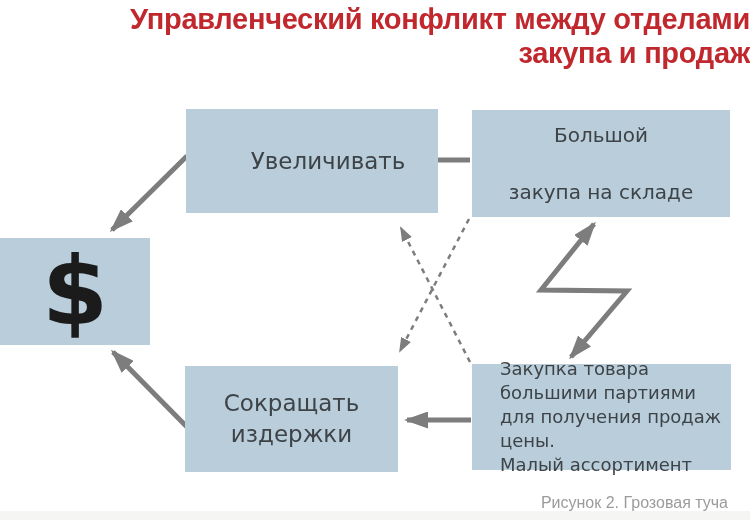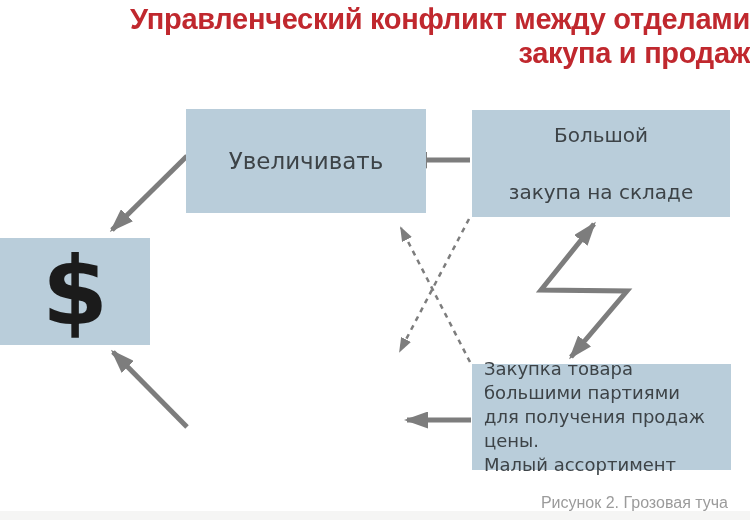--- a/index.html
+++ b/index.html
@@ -25,25 +25,25 @@
     display:flex;flex-direction:column;justify-content:center;
     font-family:"DejaVu Sans","Liberation Sans",sans-serif;
     color:var(--box-text);
   }
   .box .line{text-align:center;}
   .box-money{left:0;top:238px;width:150px;height:107px;align-items:center;}
   .dollar{
     font-family:"DejaVu Sans",sans-serif;font-weight:bold;font-size:95px;
     line-height:95px;color:var(--dollar-black);
   }
-  .box-increase{left:186px;top:109px;width:240px;height:104px;font-size:23px;line-height:31px;}
+  .box-increase{left:186px;top:109px;width:220px;height:104px;font-size:23px;line-height:31px;padding-left:32px;}
   .box-assortment{left:472px;top:110px;width:258px;height:107px;font-size:20px;line-height:29px;gap:28px;}
   .box-costs{left:185px;top:366px;width:213px;height:106px;font-size:23px;line-height:31px;}
   .box-bulk{left:472px;top:364px;width:259px;height:106px;font-size:18px;line-height:24px;}
-  .box-bulk .line{text-align:left;padding-left:12px;}
+  .box-bulk .line{text-align:left;padding-left:28px;}
   .arrows{position:absolute;left:0;top:0;width:750px;height:520px;pointer-events:none;}
   .arrow{stroke:var(--arrow-gray);stroke-width:5;fill:none;}
   .arrow-dashed{stroke:var(--arrow-gray);stroke-width:2.5;fill:none;stroke-dasharray:5 5;}
   .ah{fill:var(--arrow-gray);}
   .caption{
     position:absolute;top:494px;right:22px;color:var(--caption-gray);
     font-size:16px;font-family:"Liberation Sans",sans-serif;
   }
   .bottom-band{position:absolute;left:0;top:511px;width:750px;height:9px;background:#f5f5f4;}
 </style>
@@ -84,20 +84,24 @@
 
   <div class="box box-increase">
     <div class="line">Увеличивать</div>
   </div>
 
   <div class="box box-assortment">
     <div class="line">Большой</div>
     <div class="line">закупа на складе</div>
   </div>
 
+  <div class="box box-costs">
+    <div class="line">Сокращать</div>
+    <div class="line">издержки</div>
+  </div>
 
   <div class="box box-bulk">
     <div class="line">Закупка товара</div>
     <div class="line">большими партиями</div>
     <div class="line">для получения продаж цены.</div>
     <div class="line">Малый ассортимент</div>
   </div>
 
   <div class="bottom-band"></div>
 

